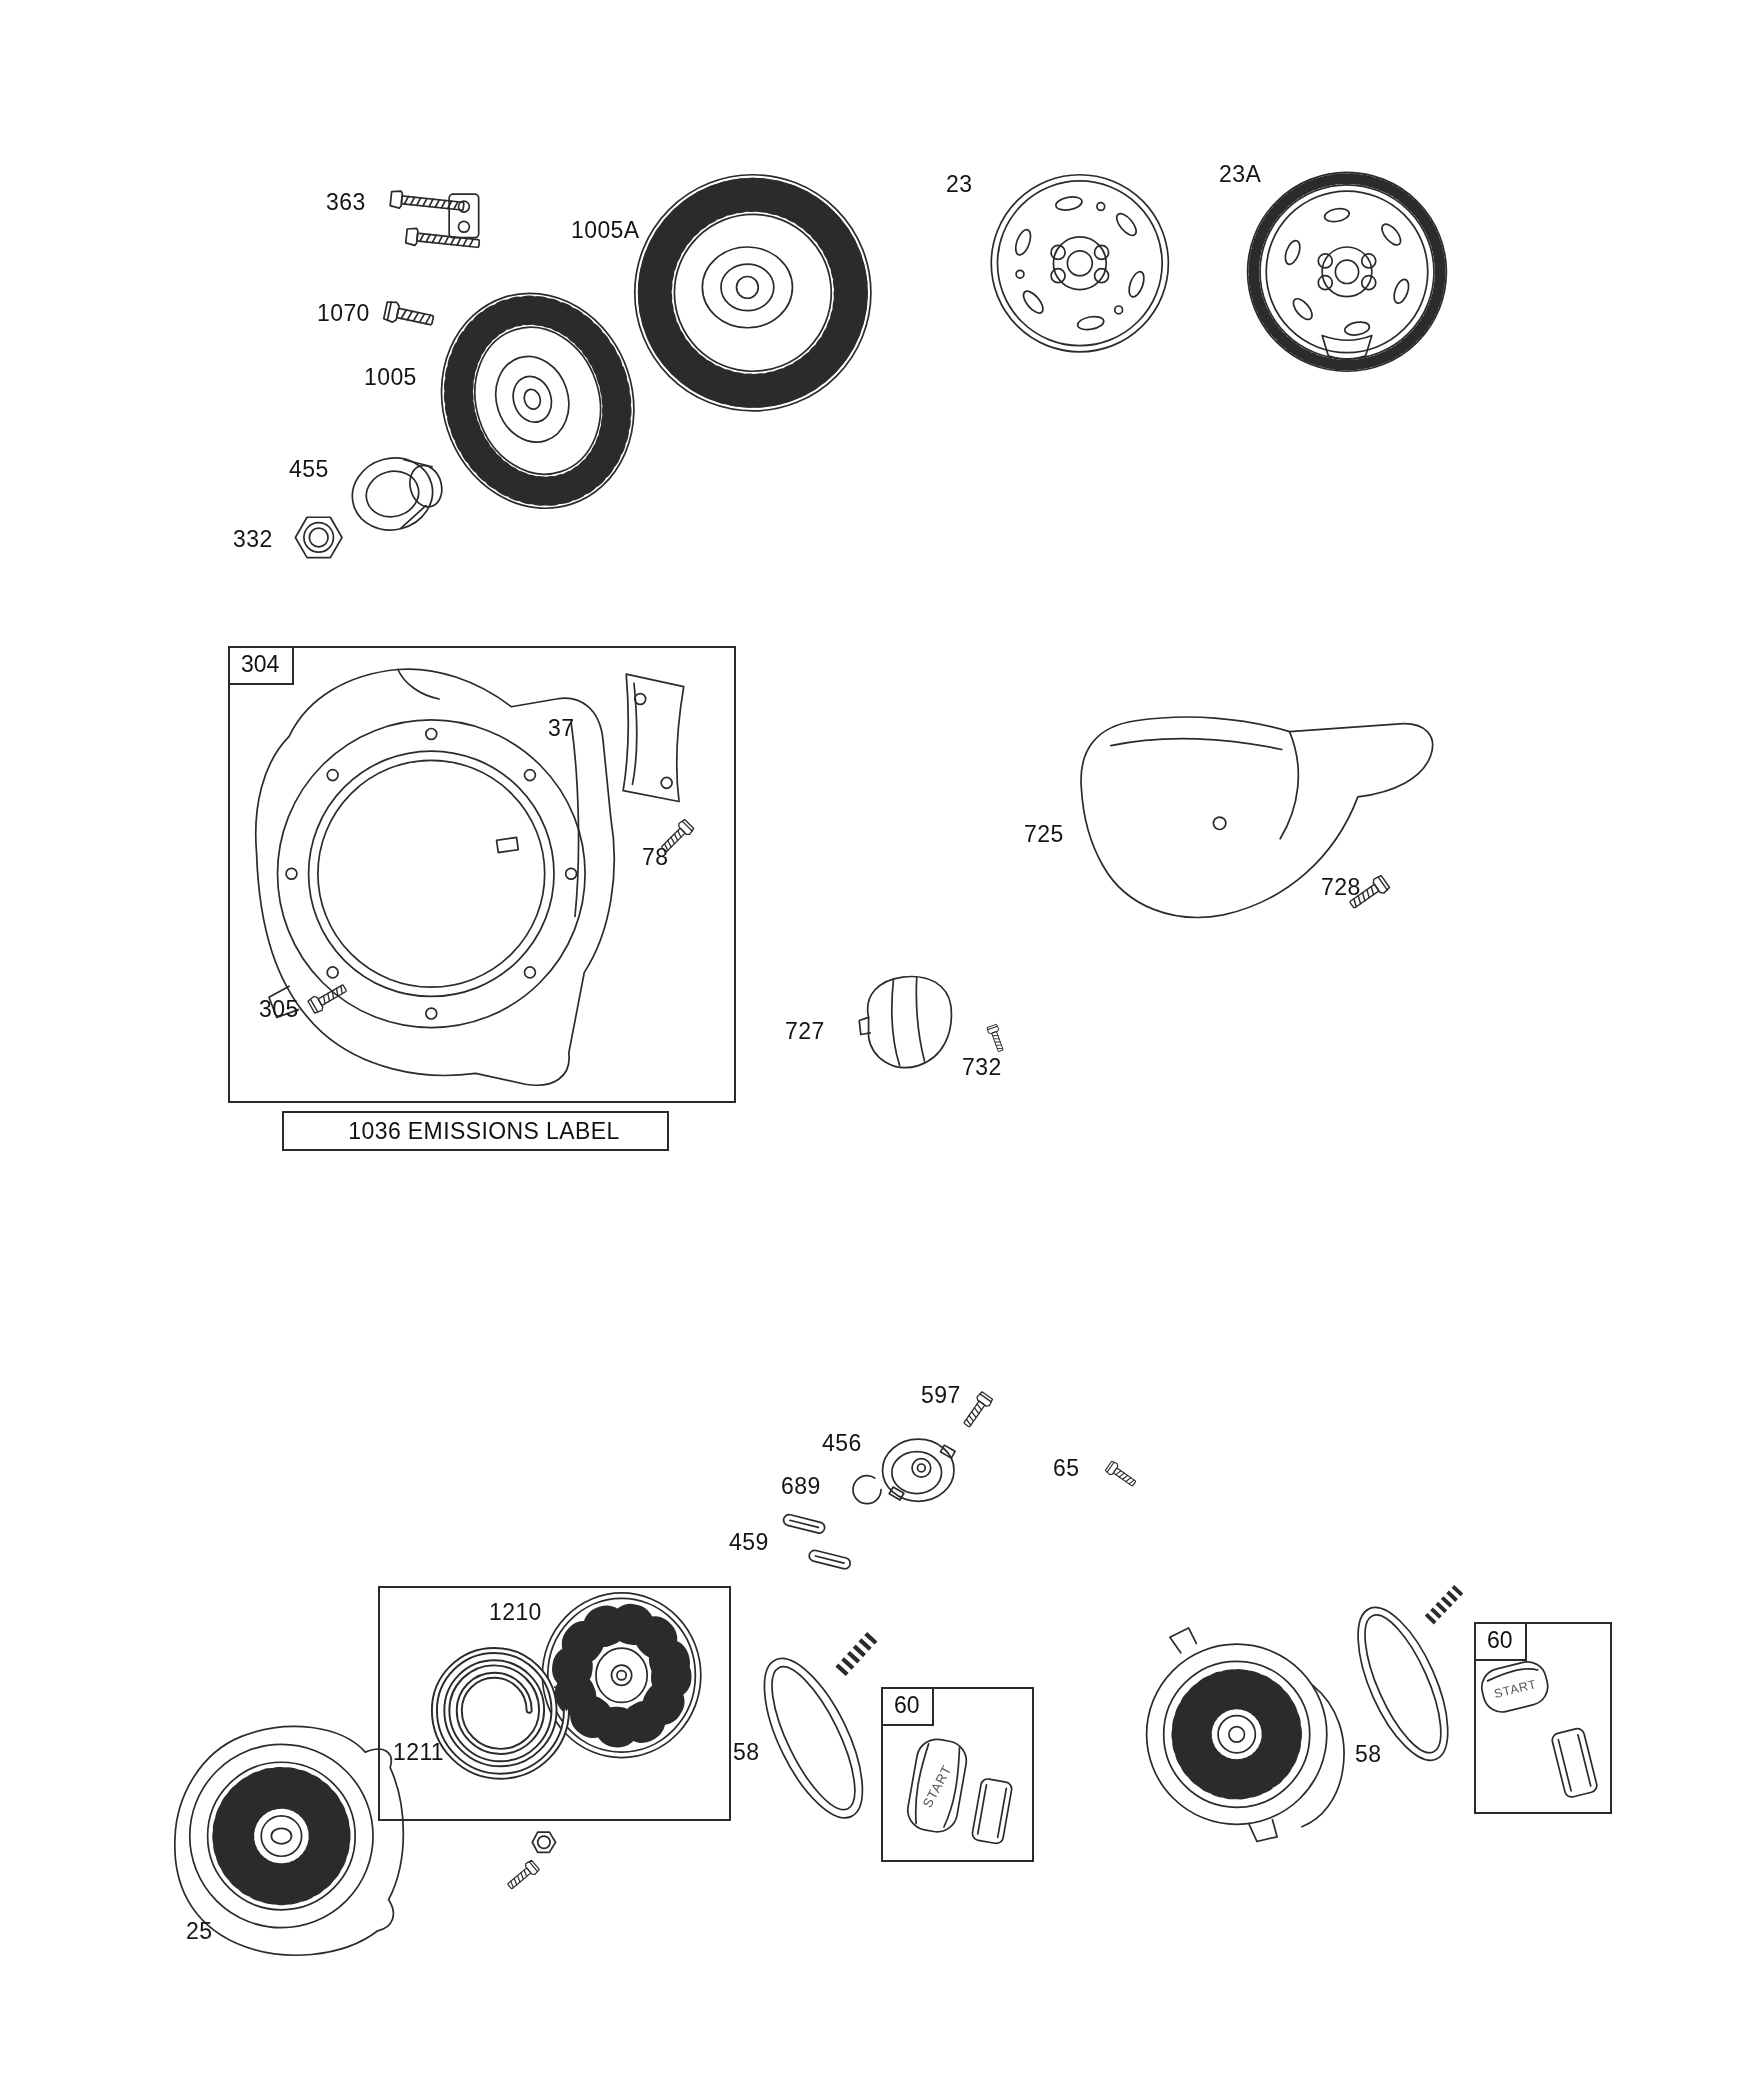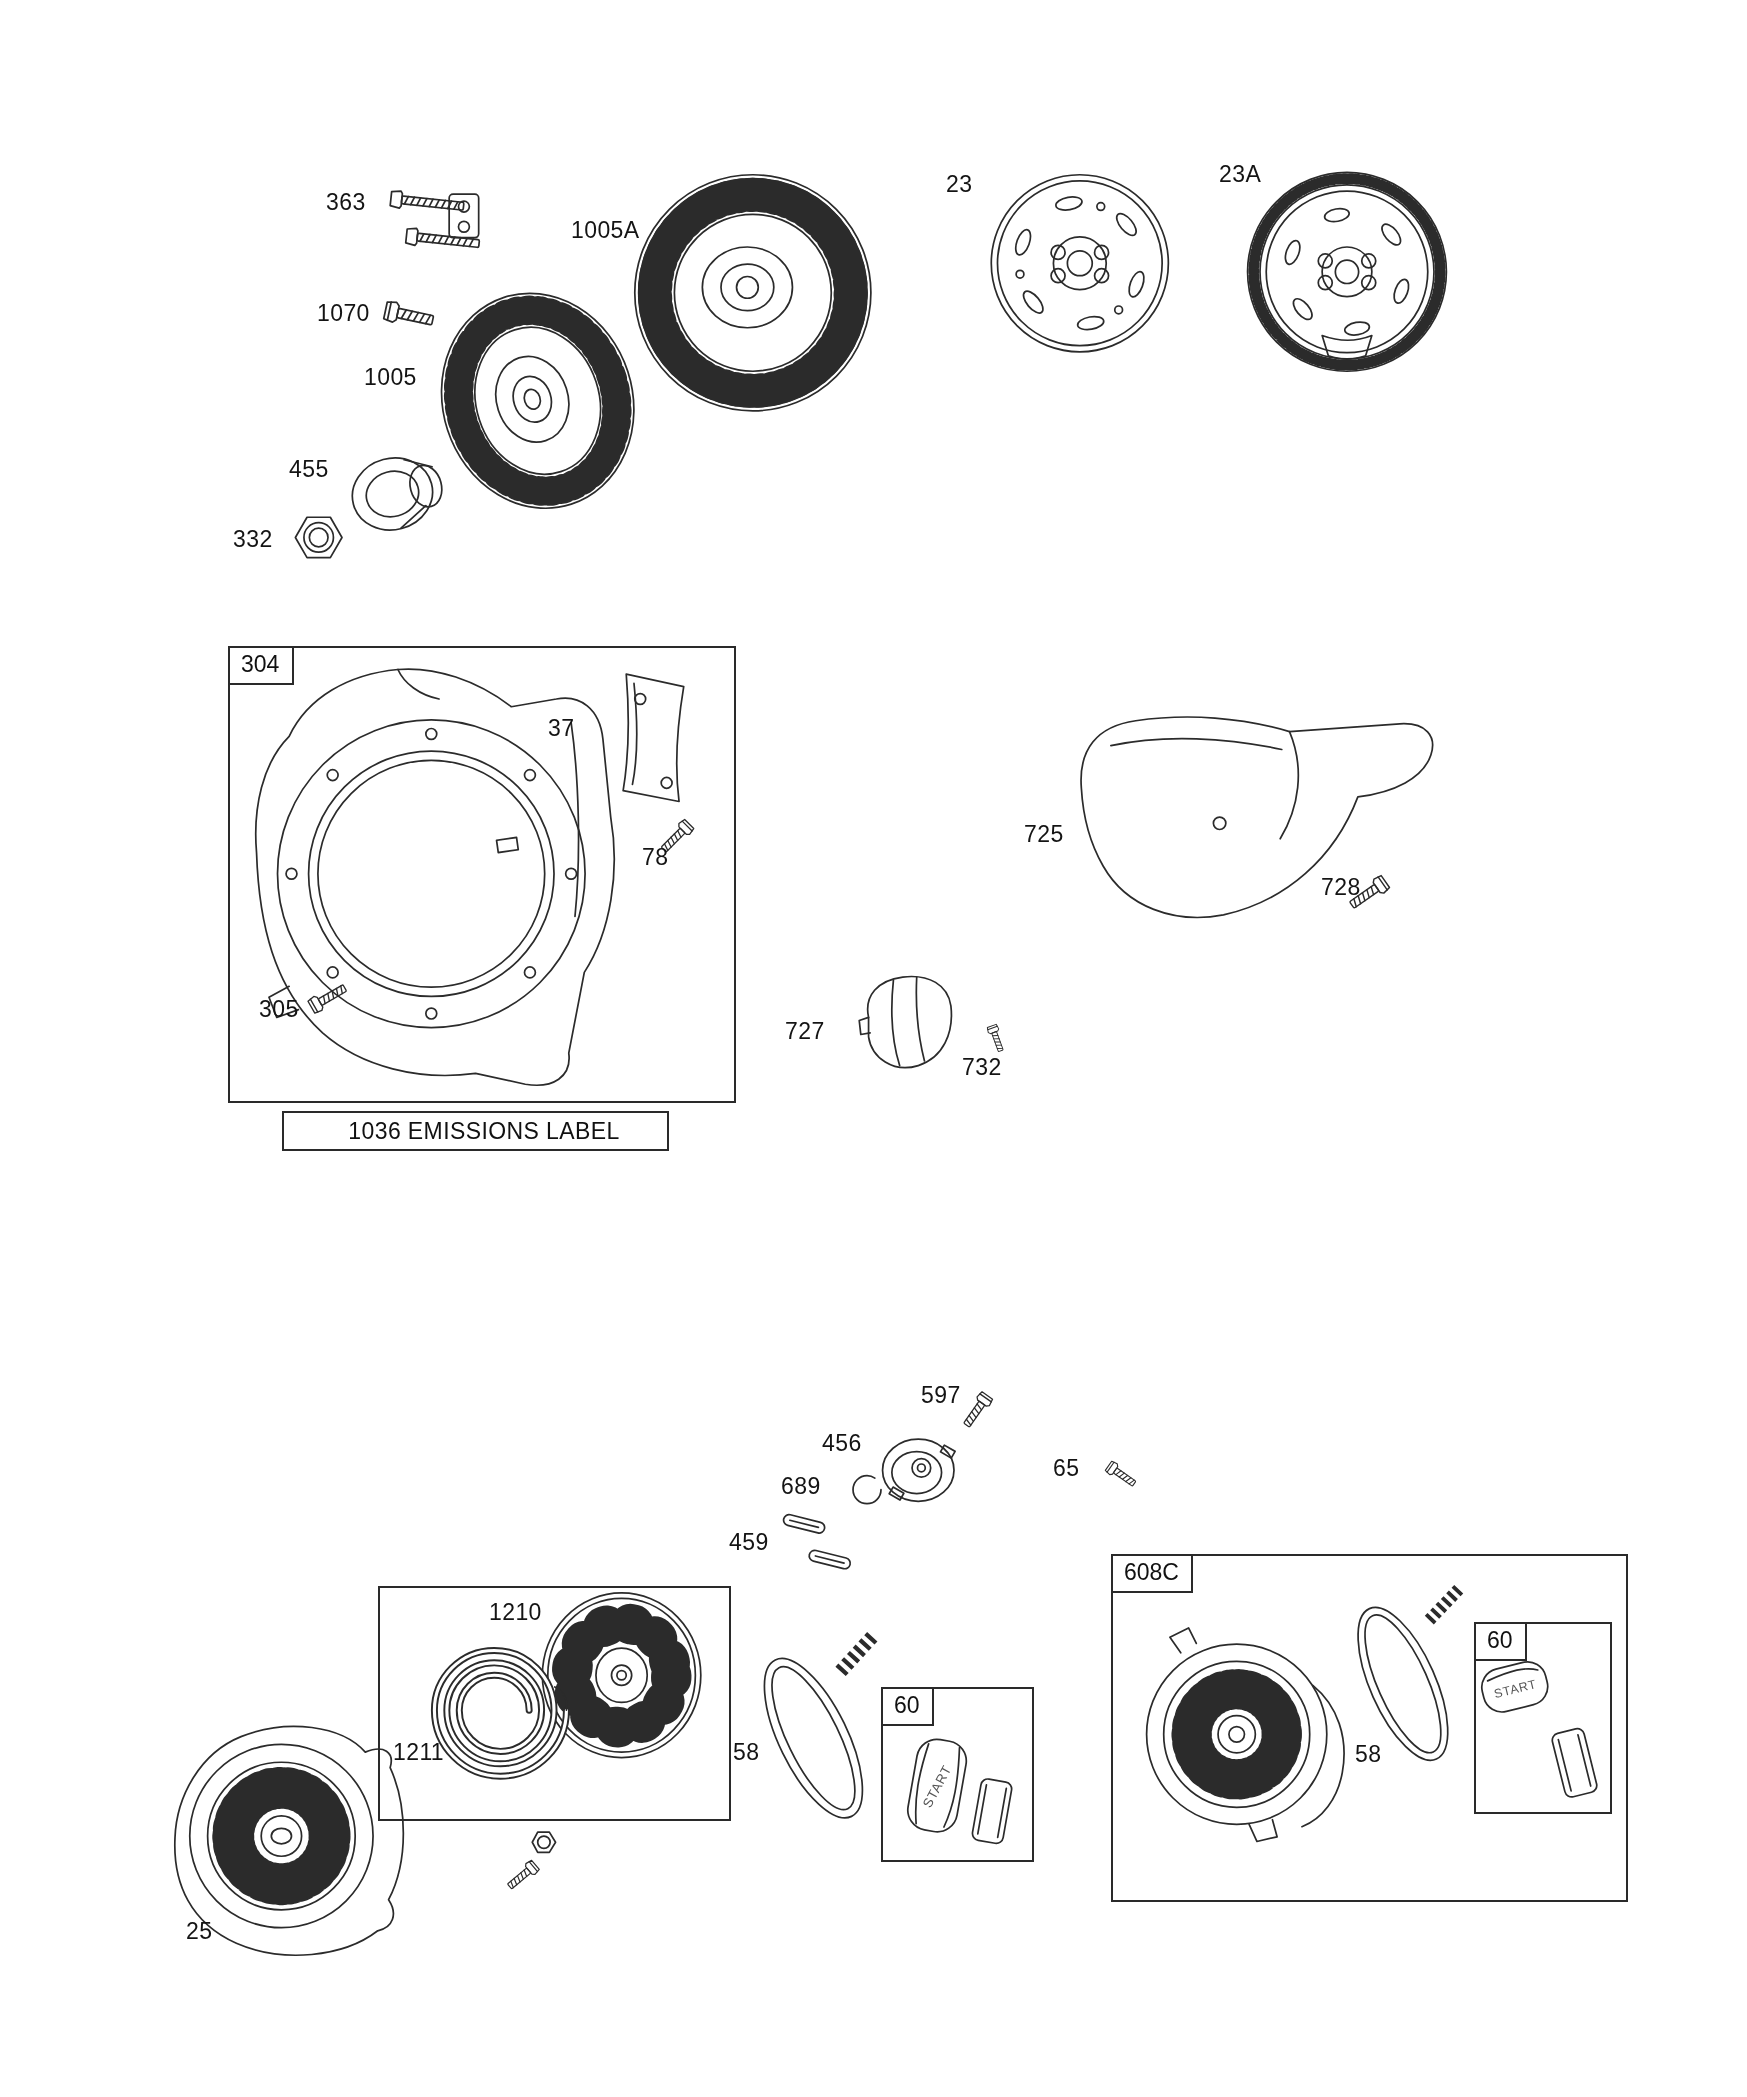--- a/index.html
+++ b/index.html
@@ -308,23 +308,20 @@
 
   <div class="emissions" style="left:282px;top:1111px;width:366px;height:36px;padding-left:17px;">1036 EMISSIONS LABEL</div>
 
 
   <div class="gbox" style="left:378px;top:1586px;width:349px;height:231px;"></div>
 
   <div class="gbox" style="left:881px;top:1687px;width:149px;height:171px;">
     <div class="gchip">60</div>
   </div>
 
-  <div class="gbox" style="left:1111px;top:1554px;width:513px;height:344px;">
-    <div class="gchip">608C</div>
-  </div>
 
   <div class="gbox" style="left:1474px;top:1622px;width:134px;height:188px;">
     <div class="gchip">60</div>
   </div>
 
   <div class="part-label" style="left:326px;top:190px;">363</div>
   <div class="part-label" style="left:571px;top:218px;">1005A</div>
   <div class="part-label" style="left:946px;top:172px;">23</div>
   <div class="part-label" style="left:1203px;top:162px;margin-left:16px;">23A</div>
   <div class="part-label" style="left:317px;top:301px;">1070</div>

